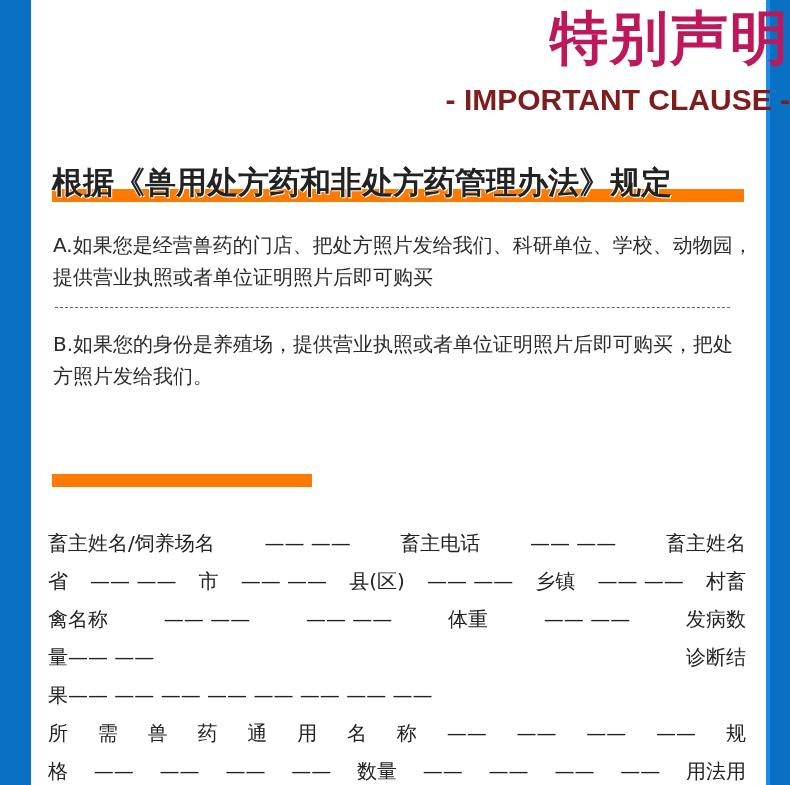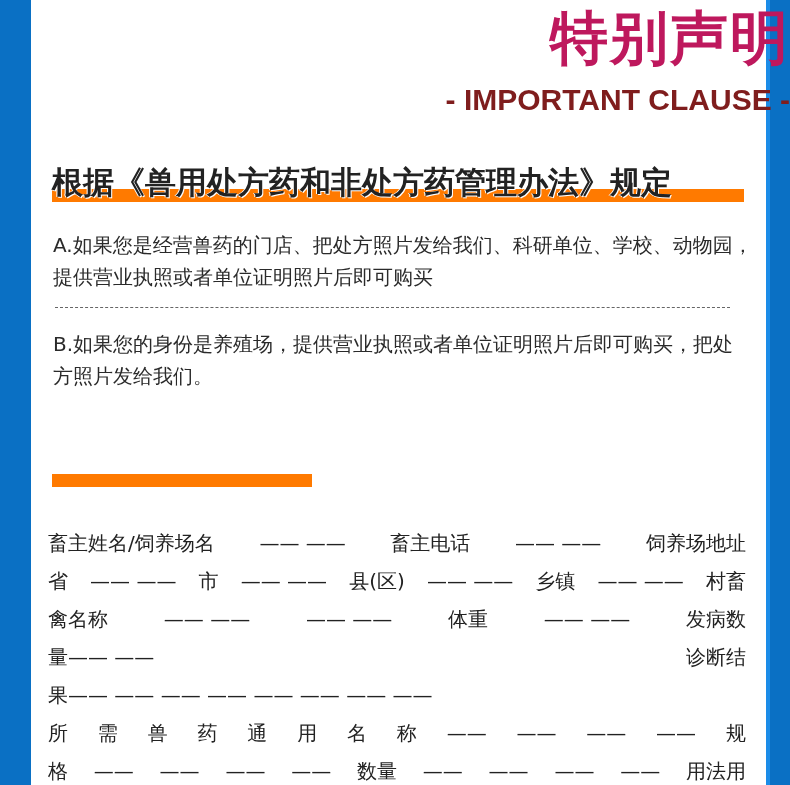--- a/index.html
+++ b/index.html
@@ -83,21 +83,21 @@
 <div class="heading h2">
   <div class="bar"></div>
 </div>
 
 <div class="form">
   <div class="row">
     <span class="seg">畜主姓名/饲养场名</span>
     <span class="seg">——  ——</span>
     <span class="seg">畜主电话</span>
     <span class="seg">——  ——</span>
-    <span class="seg">饲养场地址</span>
+    <span class="seg">畜主姓名</span>
   </div>
   <div class="row">
     <span class="seg">省</span>
     <span class="seg">——  ——</span>
     <span class="seg">市</span>
     <span class="seg">——  ——</span>
     <span class="seg">县(区)</span>
     <span class="seg">——  ——</span>
     <span class="seg">乡镇</span>
     <span class="seg">——  ——</span>

